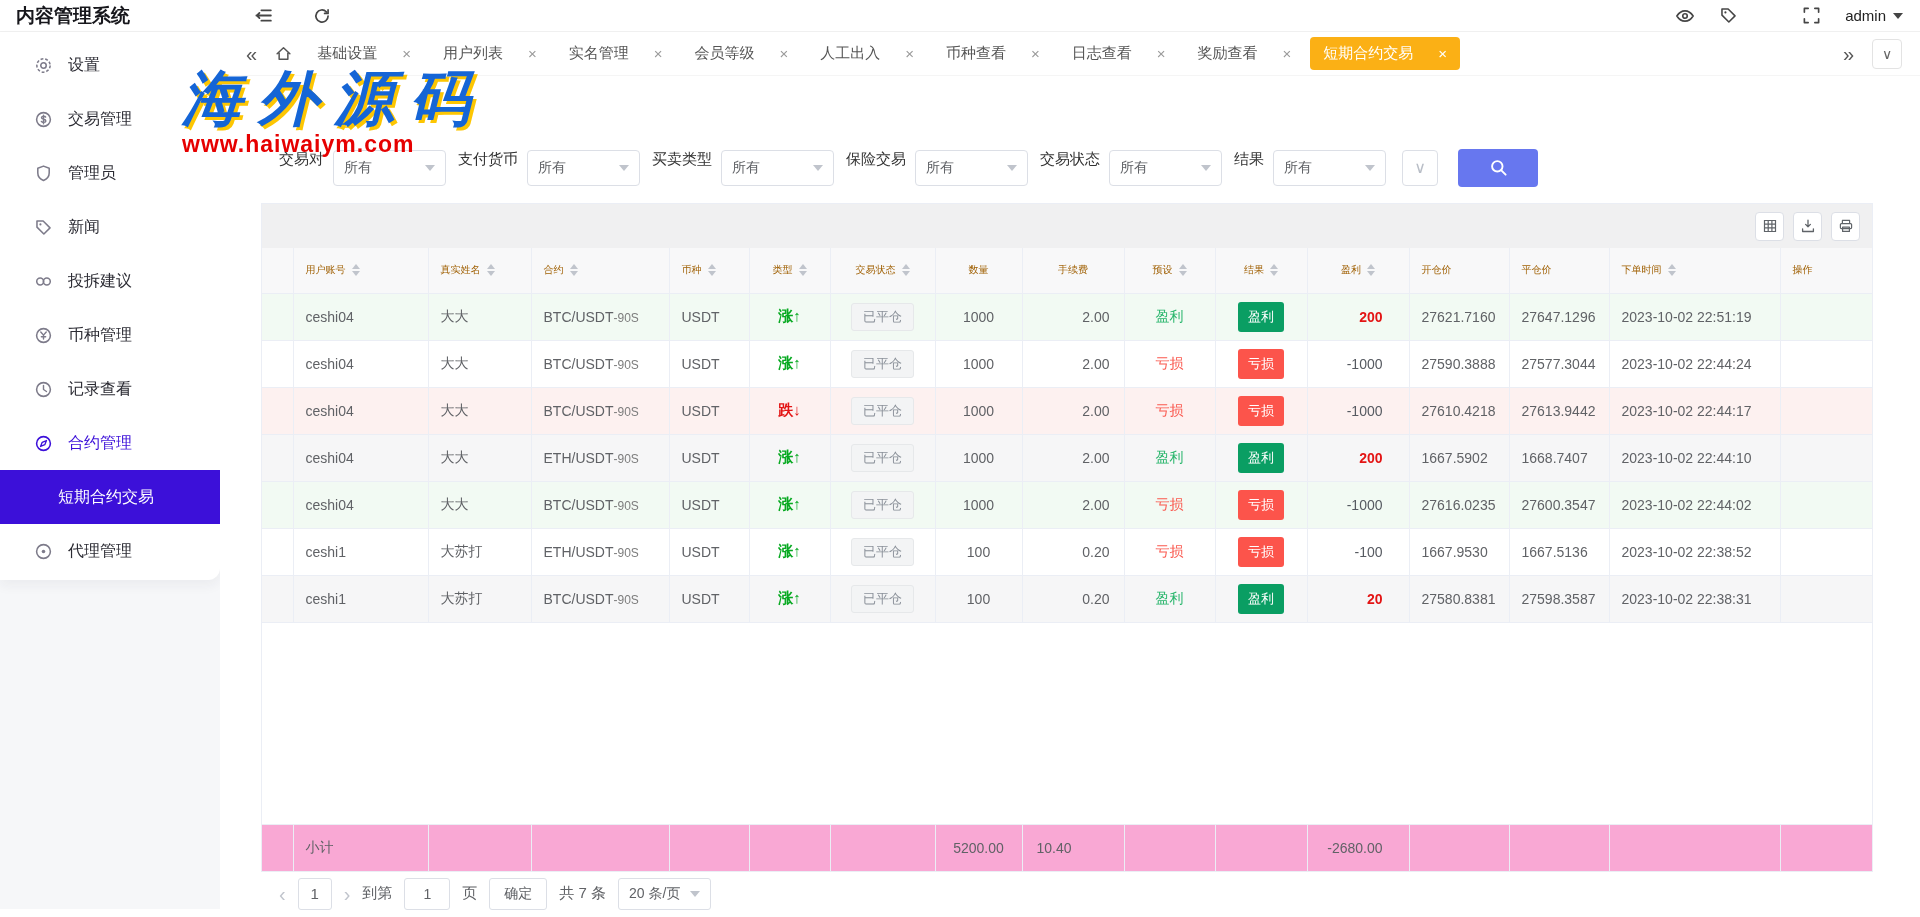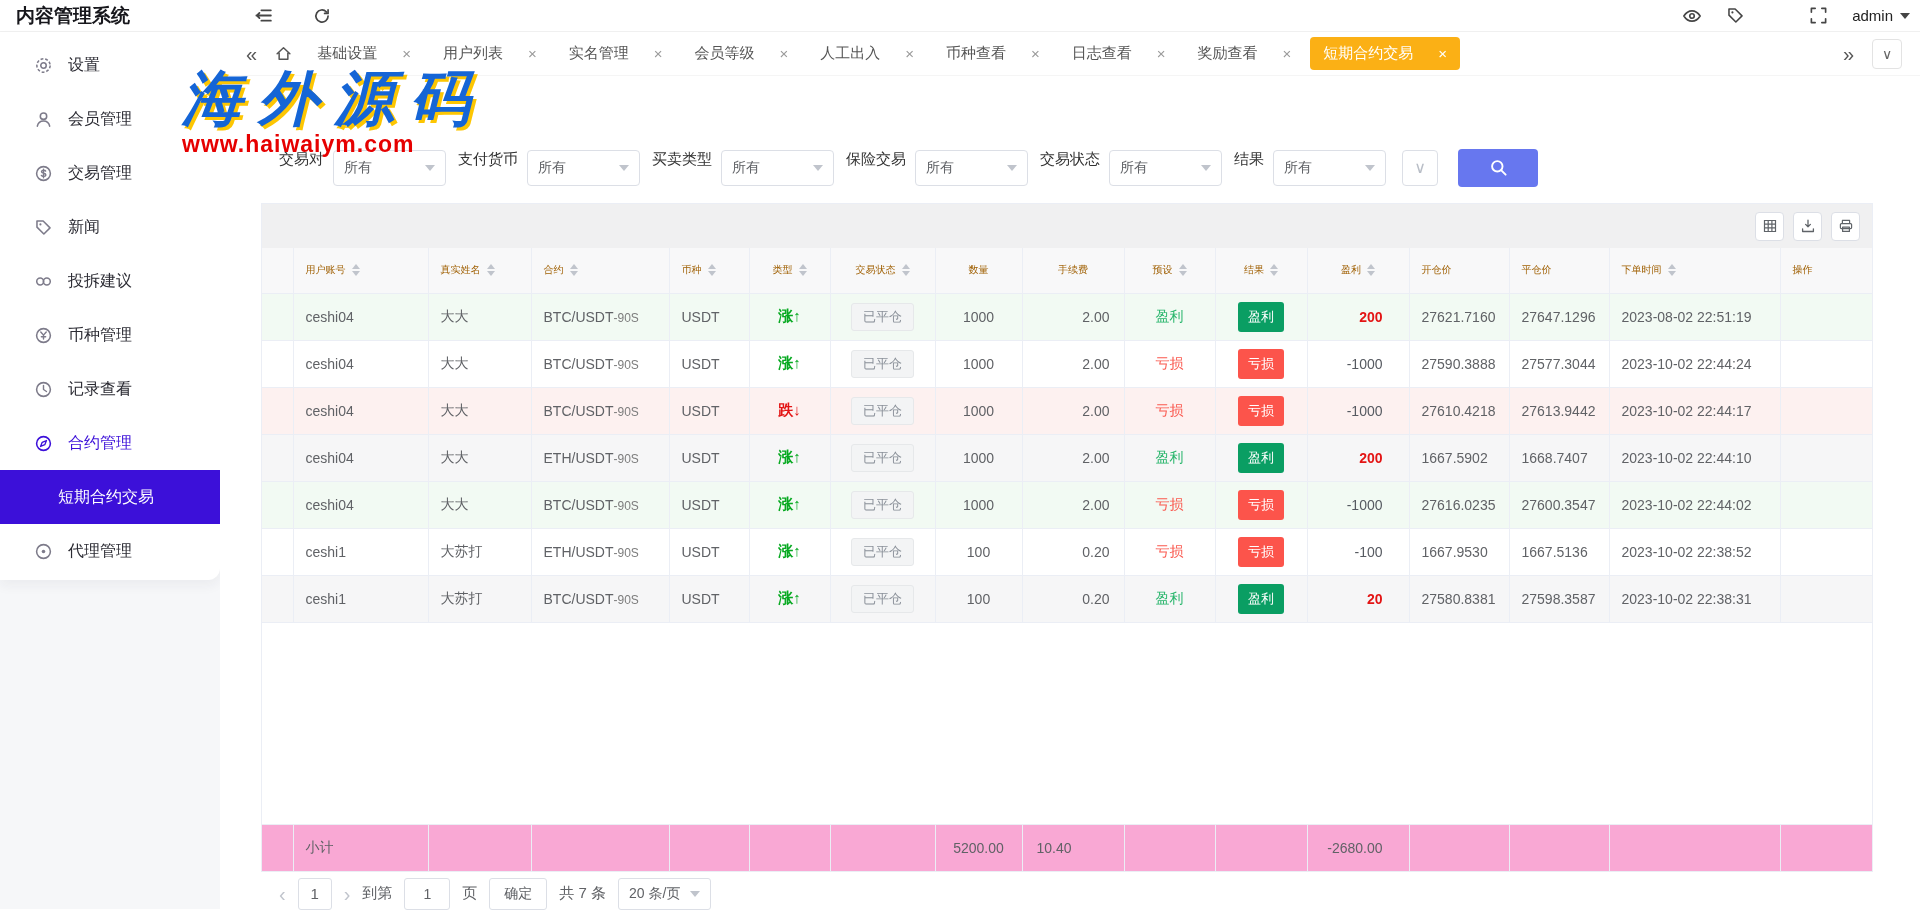--- a/index.html
+++ b/index.html
@@ -5,21 +5,21 @@
   *{margin:0;padding:0;box-sizing:border-box}
   html,body{width:1920px;height:917px;overflow:hidden}
   body{font-family:"Liberation Sans","DejaVu Sans",sans-serif;background:#fff;color:#333;position:relative}
   svg{display:block}
 
   
   .topbar{height:32px;display:flex;align-items:center;background:#fff;border-bottom:1px solid #f0f0f0}
   .topbar-title{width:220px;padding-left:16px;font-size:19px;font-weight:bold;color:#17171c;flex-shrink:0}
   .topbar-left-icons{display:flex;align-items:center;gap:40px;margin-left:34px;color:#454545}
   .icon-btn{background:none;border:none;cursor:pointer;color:#454545;display:flex;align-items:center;justify-content:center}
-  .topbar-right{margin-left:auto;display:flex;align-items:center;gap:24px;padding-right:10px;color:#454545}
+  .topbar-right{margin-left:auto;display:flex;align-items:center;gap:24px;padding-right:17px;color:#454545}
   .admin-dd{display:flex;align-items:center;gap:7px;font-size:15px;color:#222;cursor:pointer}
   .caret-down{width:0;height:0;border-left:5px solid transparent;border-right:5px solid transparent;border-top:6px solid #444}
 
   
   .layout{display:flex;height:877px}
   .sidebar{width:220px;background:#f6f7f9;flex-shrink:0}
   .sidebar-card{background:#fff;padding:6px 0 2px 0;border-radius:0 0 12px 0;box-shadow:0 6px 12px rgba(30,30,60,.05)}
   .menu-item{height:54px;display:flex;align-items:center;gap:15px;padding-left:34px;font-size:16px;color:#2b2b33;cursor:pointer;white-space:nowrap}
   .menu-icon{color:#7d7b8a;display:flex}
   .menu-icon svg{width:19px;height:19px}
@@ -214,38 +214,38 @@
 
         <div class="menu-item">
           <span class="menu-icon">
             <svg viewBox="0 0 16 16">
               <use href="#i-gear"></use>
             </svg>
           </span>
           <span class="menu-label">设置</span>
         </div>
 
-        <div class="menu-item">
-          <span class="menu-icon">
-            <svg viewBox="0 0 16 16">
-              <use href="#i-user"></use>
-            </svg>
-          </span>
-          <span class="menu-label">会员管理</span>
-        </div>
 
         <div class="menu-item">
           <span class="menu-icon">
             <svg viewBox="0 0 16 16">
               <use href="#i-money"></use>
             </svg>
           </span>
           <span class="menu-label">交易管理</span>
         </div>
 
+        <div class="menu-item">
+          <span class="menu-icon">
+            <svg viewBox="0 0 16 16">
+              <use href="#i-admin"></use>
+            </svg>
+          </span>
+          <span class="menu-label">管理员</span>
+        </div>
 
         <div class="menu-item">
           <span class="menu-icon">
             <svg viewBox="0 0 16 16">
               <use href="#i-news"></use>
             </svg>
           </span>
           <span class="menu-label">新闻</span>
         </div>
 
@@ -633,21 +633,21 @@
                 <td class="c4">USDT</td>
                 <td class="c5"><span class="type-text up"><span>涨</span><span class="arrow">↑</span></span></td>
                 <td class="c6"><span class="status-pill">已平仓</span></td>
                 <td class="c7">1000</td>
                 <td class="c8">2.00</td>
                 <td class="c9"><span class="preset-text win">盈利</span></td>
                 <td class="c10"><span class="result-badge win">盈利</span></td>
                 <td class="c11"><span class="profit-text win">200</span></td>
                 <td class="c12">27621.7160</td>
                 <td class="c13">27647.1296</td>
-                <td class="c14">2023-08-02 22:51:19</td>
+                <td class="c14">2023-10-02 22:51:19</td>
                 <td class="c15"></td>
               </tr>
 
               <tr class="data-row white">
                 <td class="c0"></td>
                 <td class="c1">ceshi04</td>
                 <td class="c2">大大</td>
                 <td class="c3"><span>BTC/USDT</span><span class="suffix">-90S</span></td>
                 <td class="c4">USDT</td>
                 <td class="c5"><span class="type-text up"><span>涨</span><span class="arrow">↑</span></span></td>

